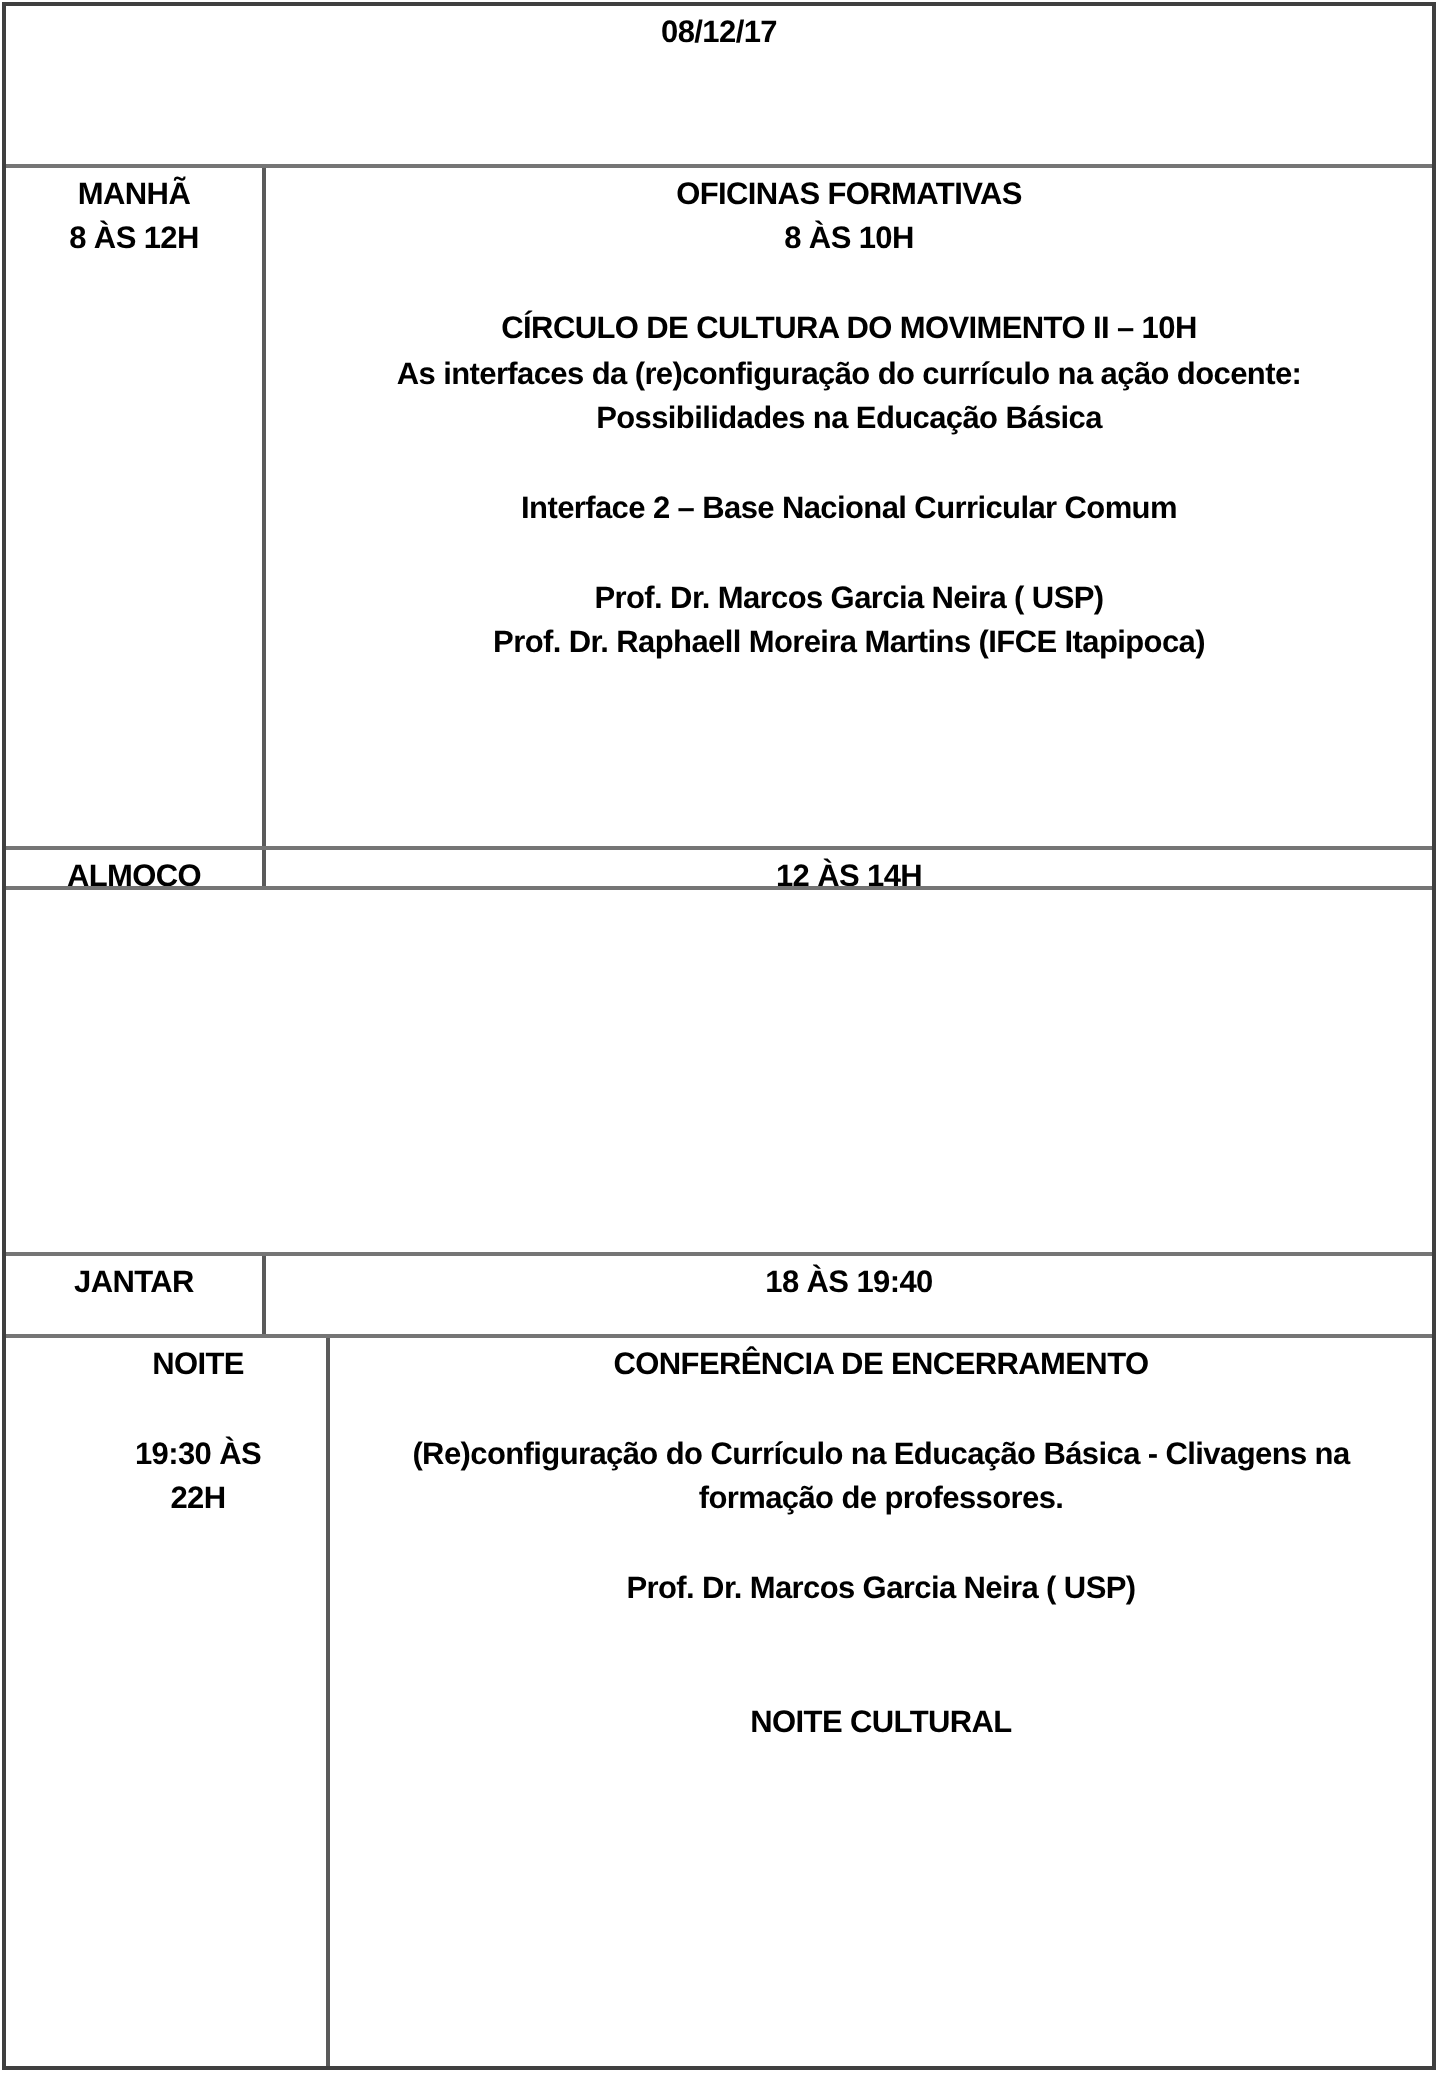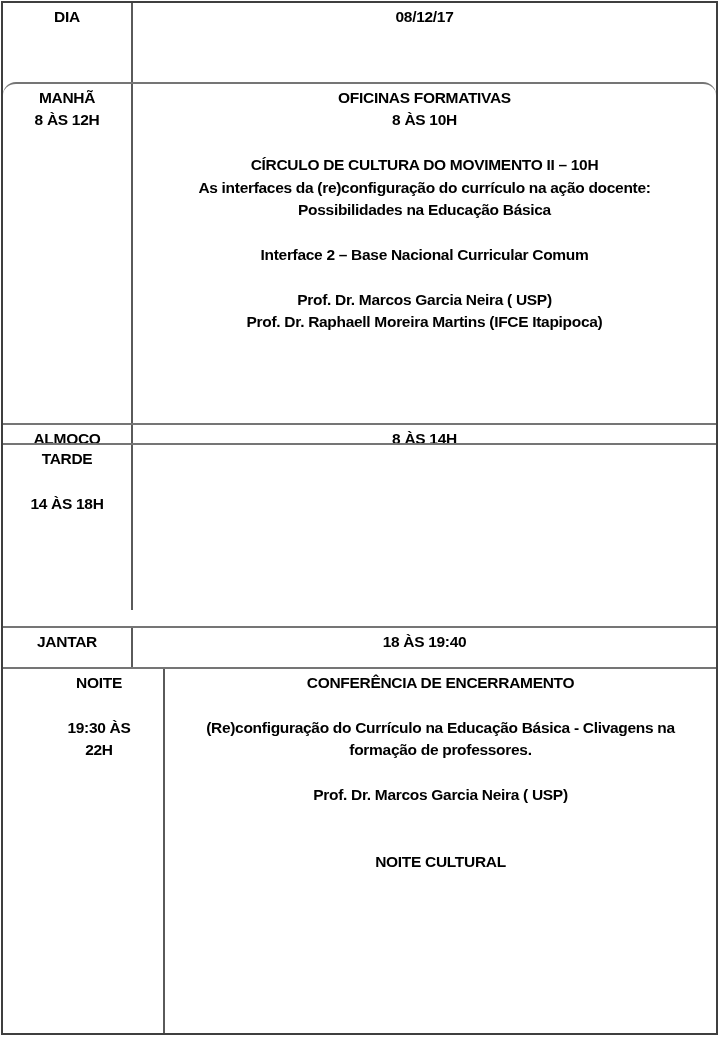--- a/index.html
+++ b/index.html
@@ -31,21 +31,21 @@
   .row {
     display: flex;
     box-sizing: border-box;
     flex: 0 0 auto;
     overflow: hidden;
   }
   .row + .row {
     border-top: 2px solid var(--border-inner, #757575);
   }
   .r-dia    { height: 79px; }
-  .r-manha  { height: 341px; border-radius: 13px; }
+  .r-manha  { height: 341px; }
   .r-almoco { height: 20px; }
   .r-tarde  { height: 167px; }
   .r-jantar { height: 41px; margin-top: 16px; }
   .r-noite  { flex: 1 1 auto; padding-left: 32px; }
   .cell {
     box-sizing: border-box;
     padding: 3px 6px;
     text-align: center;
     white-space: pre-line;
     font-weight: bold;
@@ -65,21 +65,20 @@
     text-align: center;
   }
 </style>
 </head>
 <body>
 
 <div class="page">
   <div class="tbl">
 
     <div class="row r-dia">
-      <div class="cell label">DIA</div>
       <div class="cell content">08/12/17</div>
     </div>
 
     <div class="row r-manha">
       <div class="cell label">MANHÃ
 8 ÀS 12H</div>
       <div class="cell content">OFICINAS FORMATIVAS
 8 ÀS 10H
 
 CÍRCULO DE CULTURA DO MOVIMENTO II – 10H
@@ -87,27 +86,24 @@
 Possibilidades na Educação Básica
 
 Interface 2 – Base Nacional Curricular Comum
 
 Prof. Dr. Marcos Garcia Neira ( USP)
 Prof. Dr. Raphaell Moreira Martins (IFCE Itapipoca)</div>
     </div>
 
     <div class="row r-almoco">
       <div class="cell label">ALMOÇO</div>
-      <div class="cell content">8 ÀS 14H</div>
+      <div class="cell content">12 ÀS 14H</div>
     </div>
 
     <div class="row r-tarde">
-      <div class="cell label">TARDE
-
-14 ÀS 18H</div>
     </div>
 
     <div class="row r-jantar">
       <div class="cell label">JANTAR</div>
       <div class="cell content">18 ÀS 19:40</div>
     </div>
 
     <div class="row r-noite">
       <div class="cell label">NOITE
 

